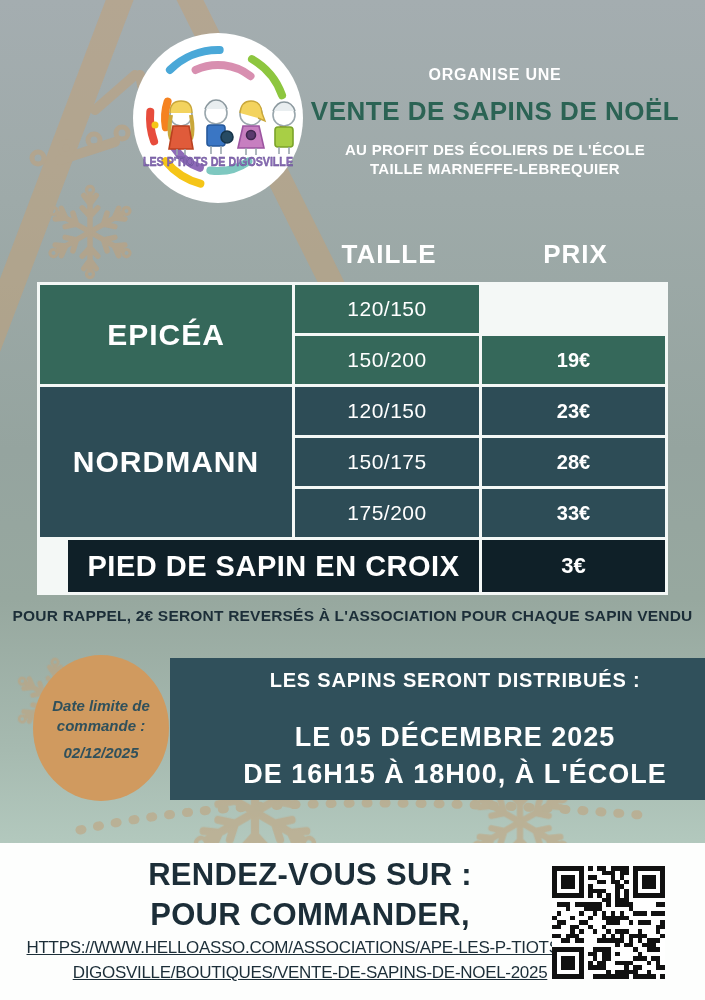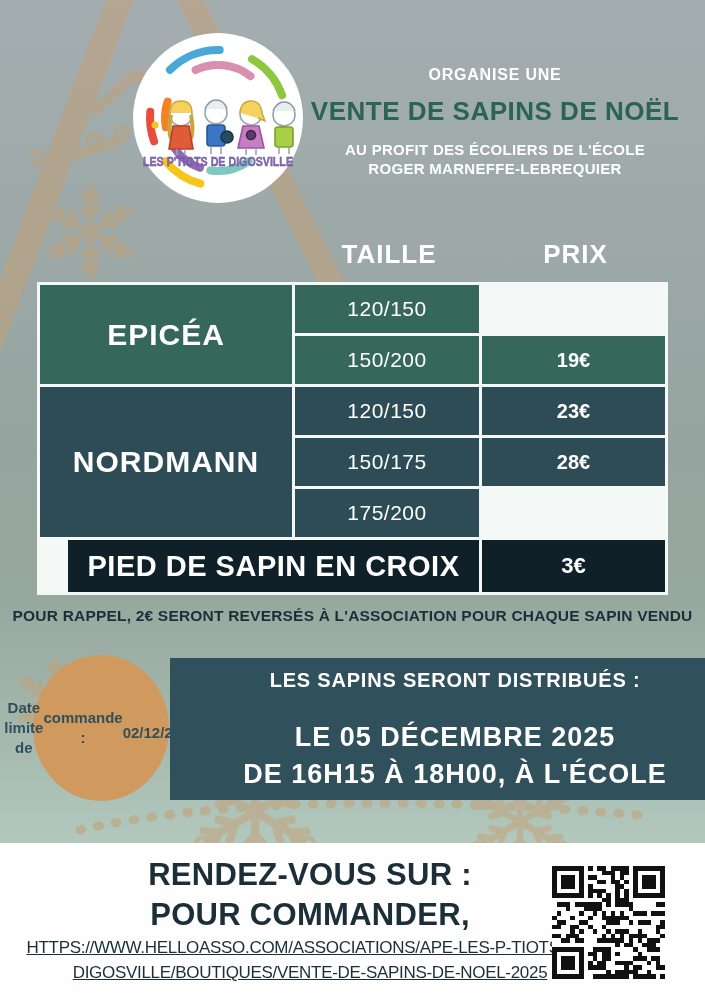--- a/index.html
+++ b/index.html
@@ -43,22 +43,22 @@
     font-size:15.5px;font-weight:bold;color:var(--text-dark,#1d2f37);letter-spacing:.2px;}
 
   
   .dist-box{position:absolute;left:170px;top:658px;width:570px;height:142px;
     background:var(--box-teal,#30505b);color:#fff;text-align:center;}
   .dist-heading{position:absolute;top:11px;left:0;right:0;font-size:20px;font-weight:bold;letter-spacing:.8px;}
   .dist-line1{position:absolute;top:64px;left:0;right:0;font-size:27px;font-weight:bold;letter-spacing:1px;}
   .dist-line2{position:absolute;top:101px;left:0;right:0;font-size:27px;font-weight:bold;letter-spacing:1px;}
 
   .deadline-circle{position:absolute;left:33px;top:655px;width:136px;height:146px;border-radius:50%;
-    background:var(--circle-orange,#d09a5f);display:flex;flex-direction:row;align-items:center;justify-content:center;
-    color:var(--box-teal,#30505b);text-align:center;}
+    background:var(--circle-orange,#d09a5f);display:flex;flex-direction:column;align-items:center;justify-content:center;
+    color:var(--box-teal,#30505b);text-align:center;font-style:italic;}
   .deadline-circle .l{font-size:15px;font-weight:bold;line-height:20px;}
   .deadline-circle .d{font-size:15px;font-weight:bold;margin-top:8px;}
 
   
   .footer{position:absolute;left:0;top:843px;width:705px;height:157px;background:#fdfefd;}
   .cta{position:absolute;left:60px;top:12px;width:500px;text-align:center;
     color:var(--text-dark,#1c2e38);font-weight:bold;font-size:31px;line-height:40px;letter-spacing:.3px;}
   .url{position:absolute;left:10px;top:92px;width:600px;text-align:center;
     color:var(--text-dark,#1c2e38);font-size:17px;line-height:25px;letter-spacing:-.3px;
     text-decoration:underline;cursor:pointer;}
@@ -151,39 +151,40 @@
         </g>
         <text x="85" y="133" text-anchor="middle" font-size="13" font-weight="bold" fill="#8b6bb5" stroke="#5d4a8f" stroke-width="0.4" textLength="150" lengthAdjust="spacingAndGlyphs">LES P'TIOTS DE DIGOSVILLE</text>
       </svg>
     </div>
 
     <div class="header-text">
       <div class="organise">ORGANISE UNE</div>
       <div class="main-title">VENTE DE SAPINS DE NOËL</div>
       <div class="subtitle">
         <div>AU PROFIT DES ÉCOLIERS DE L'ÉCOLE</div>
-        <div>ROGER MARNEFFE-LEBREQUIER</div>
+        <div>TAILLE MARNEFFE-LEBREQUIER</div>
       </div>
     </div>
 
     <div class="col-head taille">TAILLE</div>
     <div class="col-head prix">PRIX</div>
 
     <div class="price-table">
       <div class="cell epicea species" style="grid-area:1/1/3/2">EPICÉA</div>
       <div class="cell epicea size-val" style="grid-area:1/2/2/3">120/150</div>
       <div class="cell epicea size-val" style="grid-area:2/2/3/3">150/200</div>
       <div class="cell epicea price-val" style="grid-area:2/3/3/4">19€</div>
 
       <div class="cell nordmann species" style="grid-area:3/1/6/2">NORDMANN</div>
       <div class="cell nordmann size-val" style="grid-area:3/2/4/3">120/150</div>
       <div class="cell nordmann price-val" style="grid-area:3/3/4/4">23€</div>
       <div class="cell nordmann size-val" style="grid-area:4/2/5/3">150/175</div>
       <div class="cell nordmann price-val" style="grid-area:4/3/5/4">28€</div>
       <div class="cell nordmann size-val" style="grid-area:5/2/6/3">175/200</div>
+      <div class="cell nordmann price-val" style="grid-area:5/3/6/4">33€</div>
 
       <div class="cell darkrow foot-label" style="grid-area:6/1/7/3">PIED DE SAPIN EN CROIX</div>
       <div class="cell darkrow foot-price" style="grid-area:6/3/7/4">3€</div>
     </div>
 
     <div class="rappel">POUR RAPPEL, 2€ SERONT REVERSÉS À L'ASSOCIATION POUR CHAQUE SAPIN VENDU</div>
 
     <div class="deadline-circle">
       <div class="l">Date limite de</div>
       <div class="l">commande :</div>

